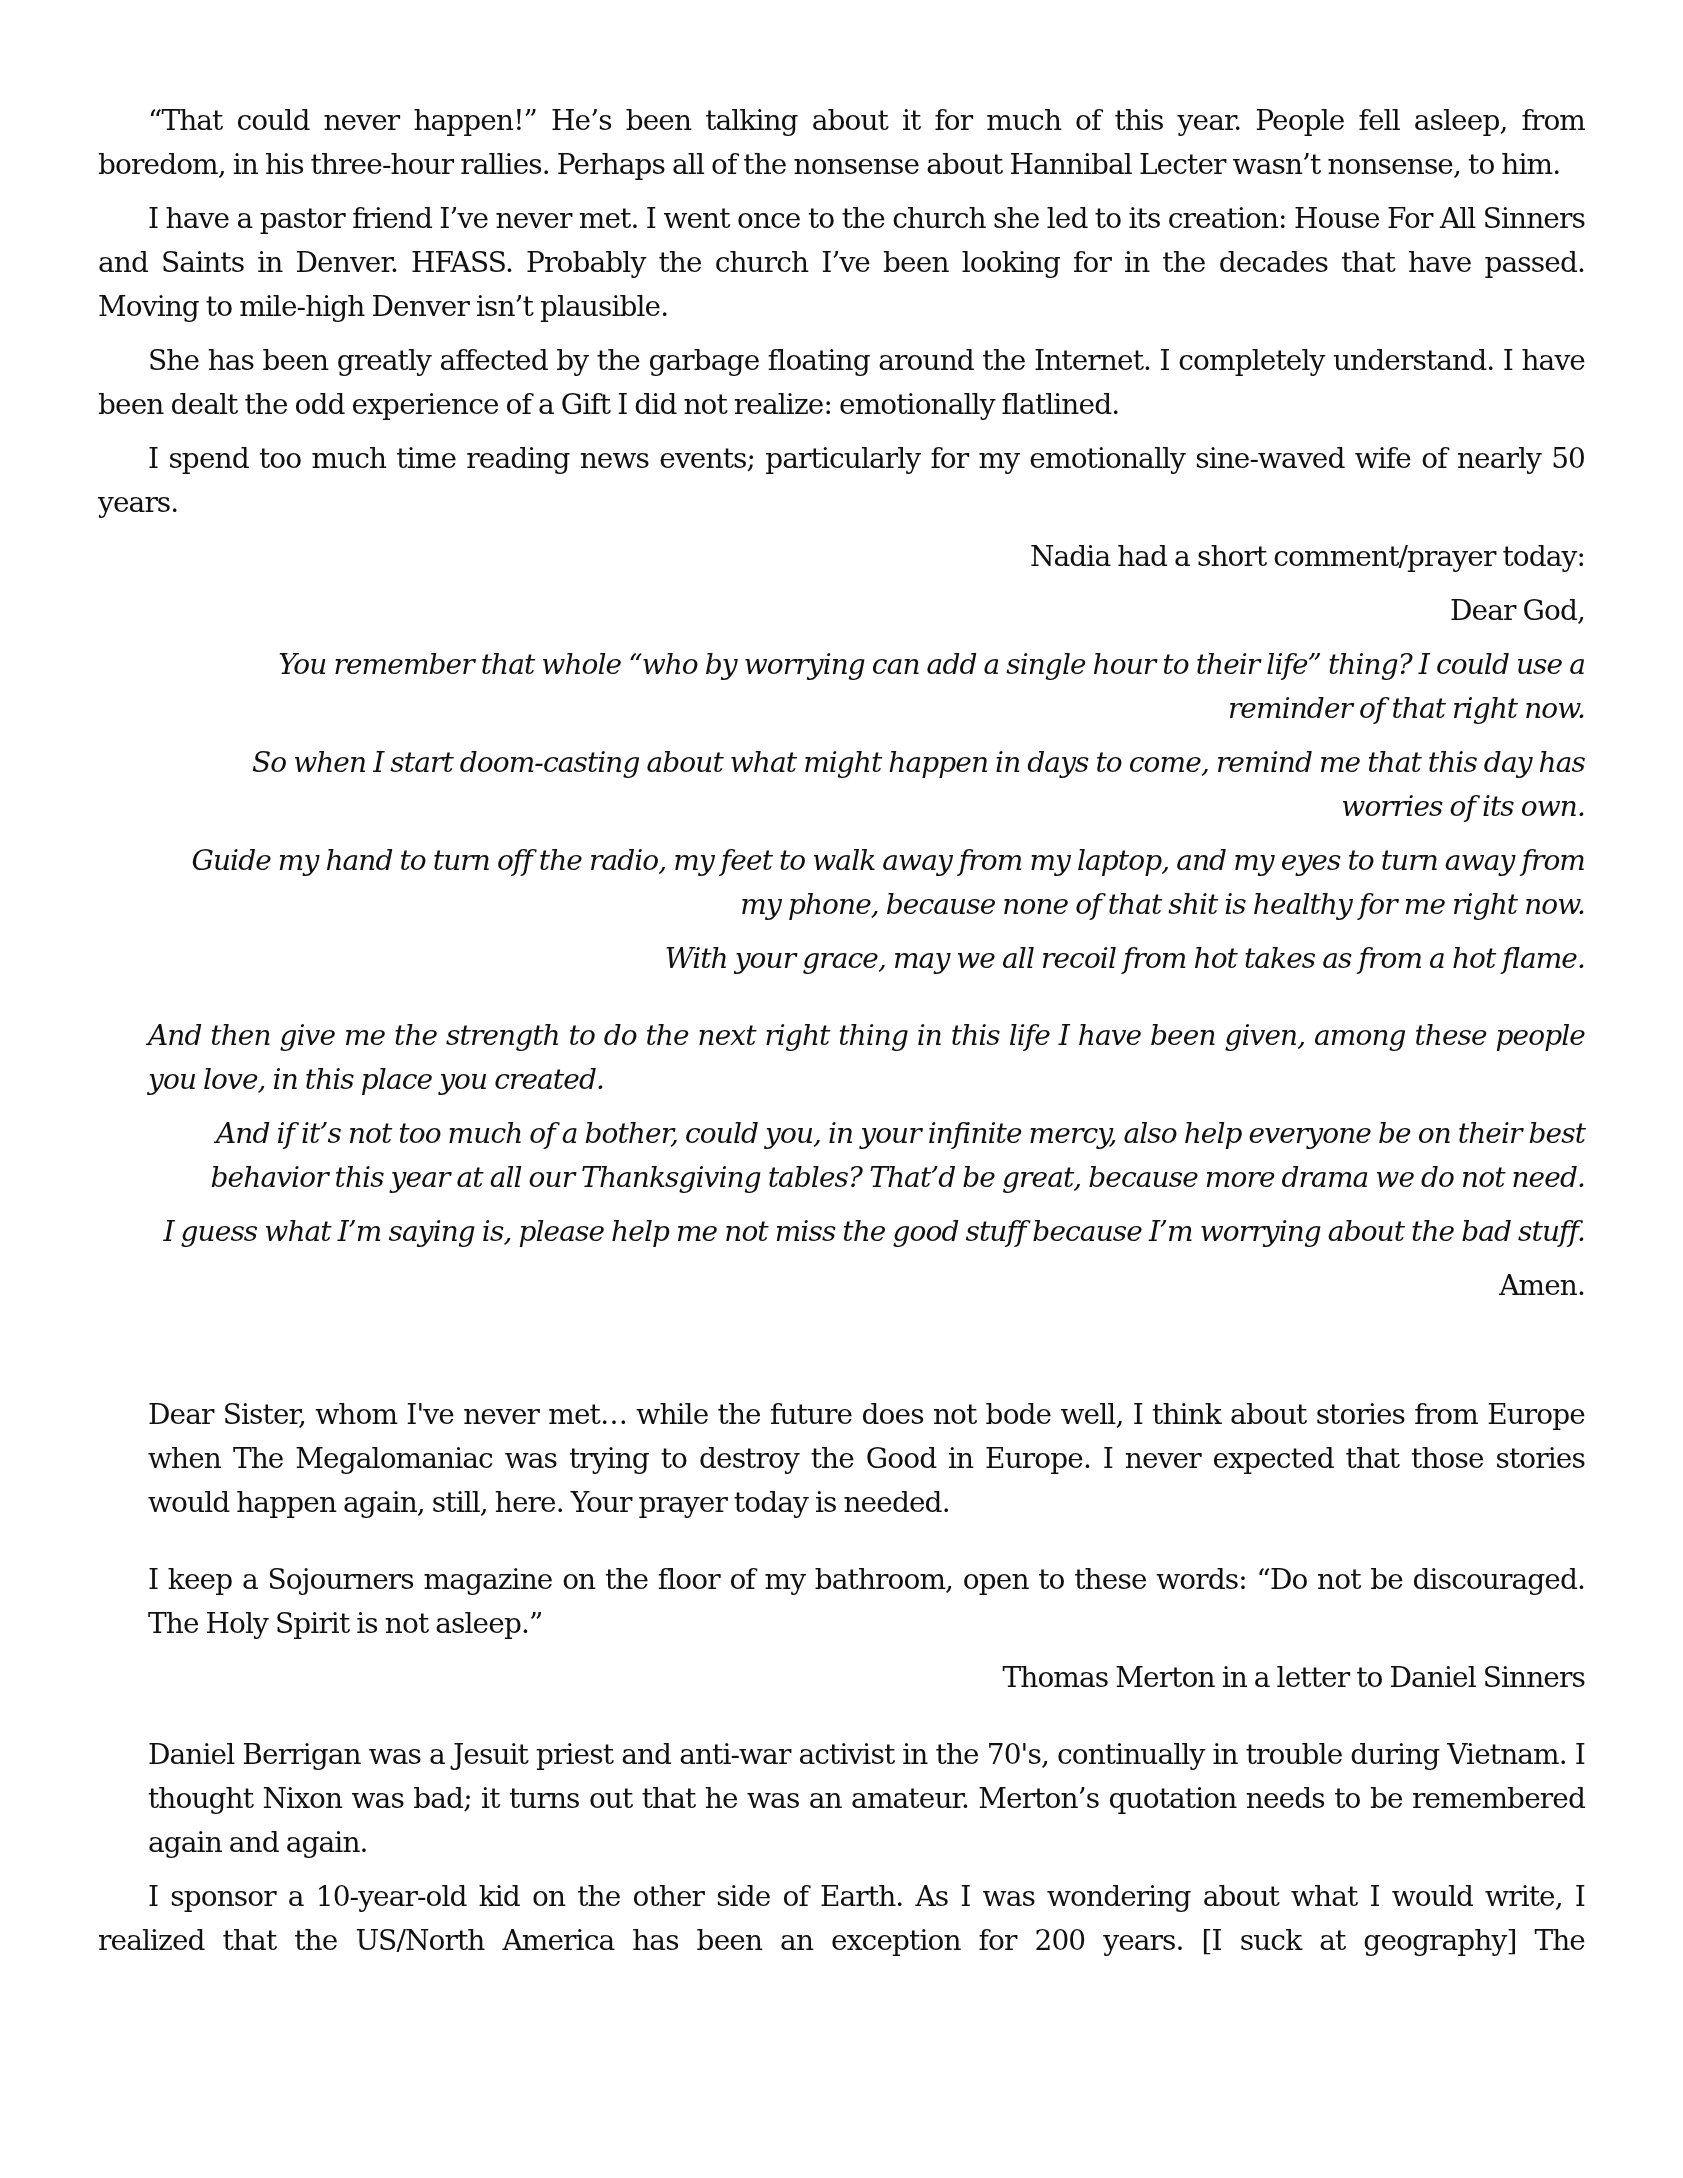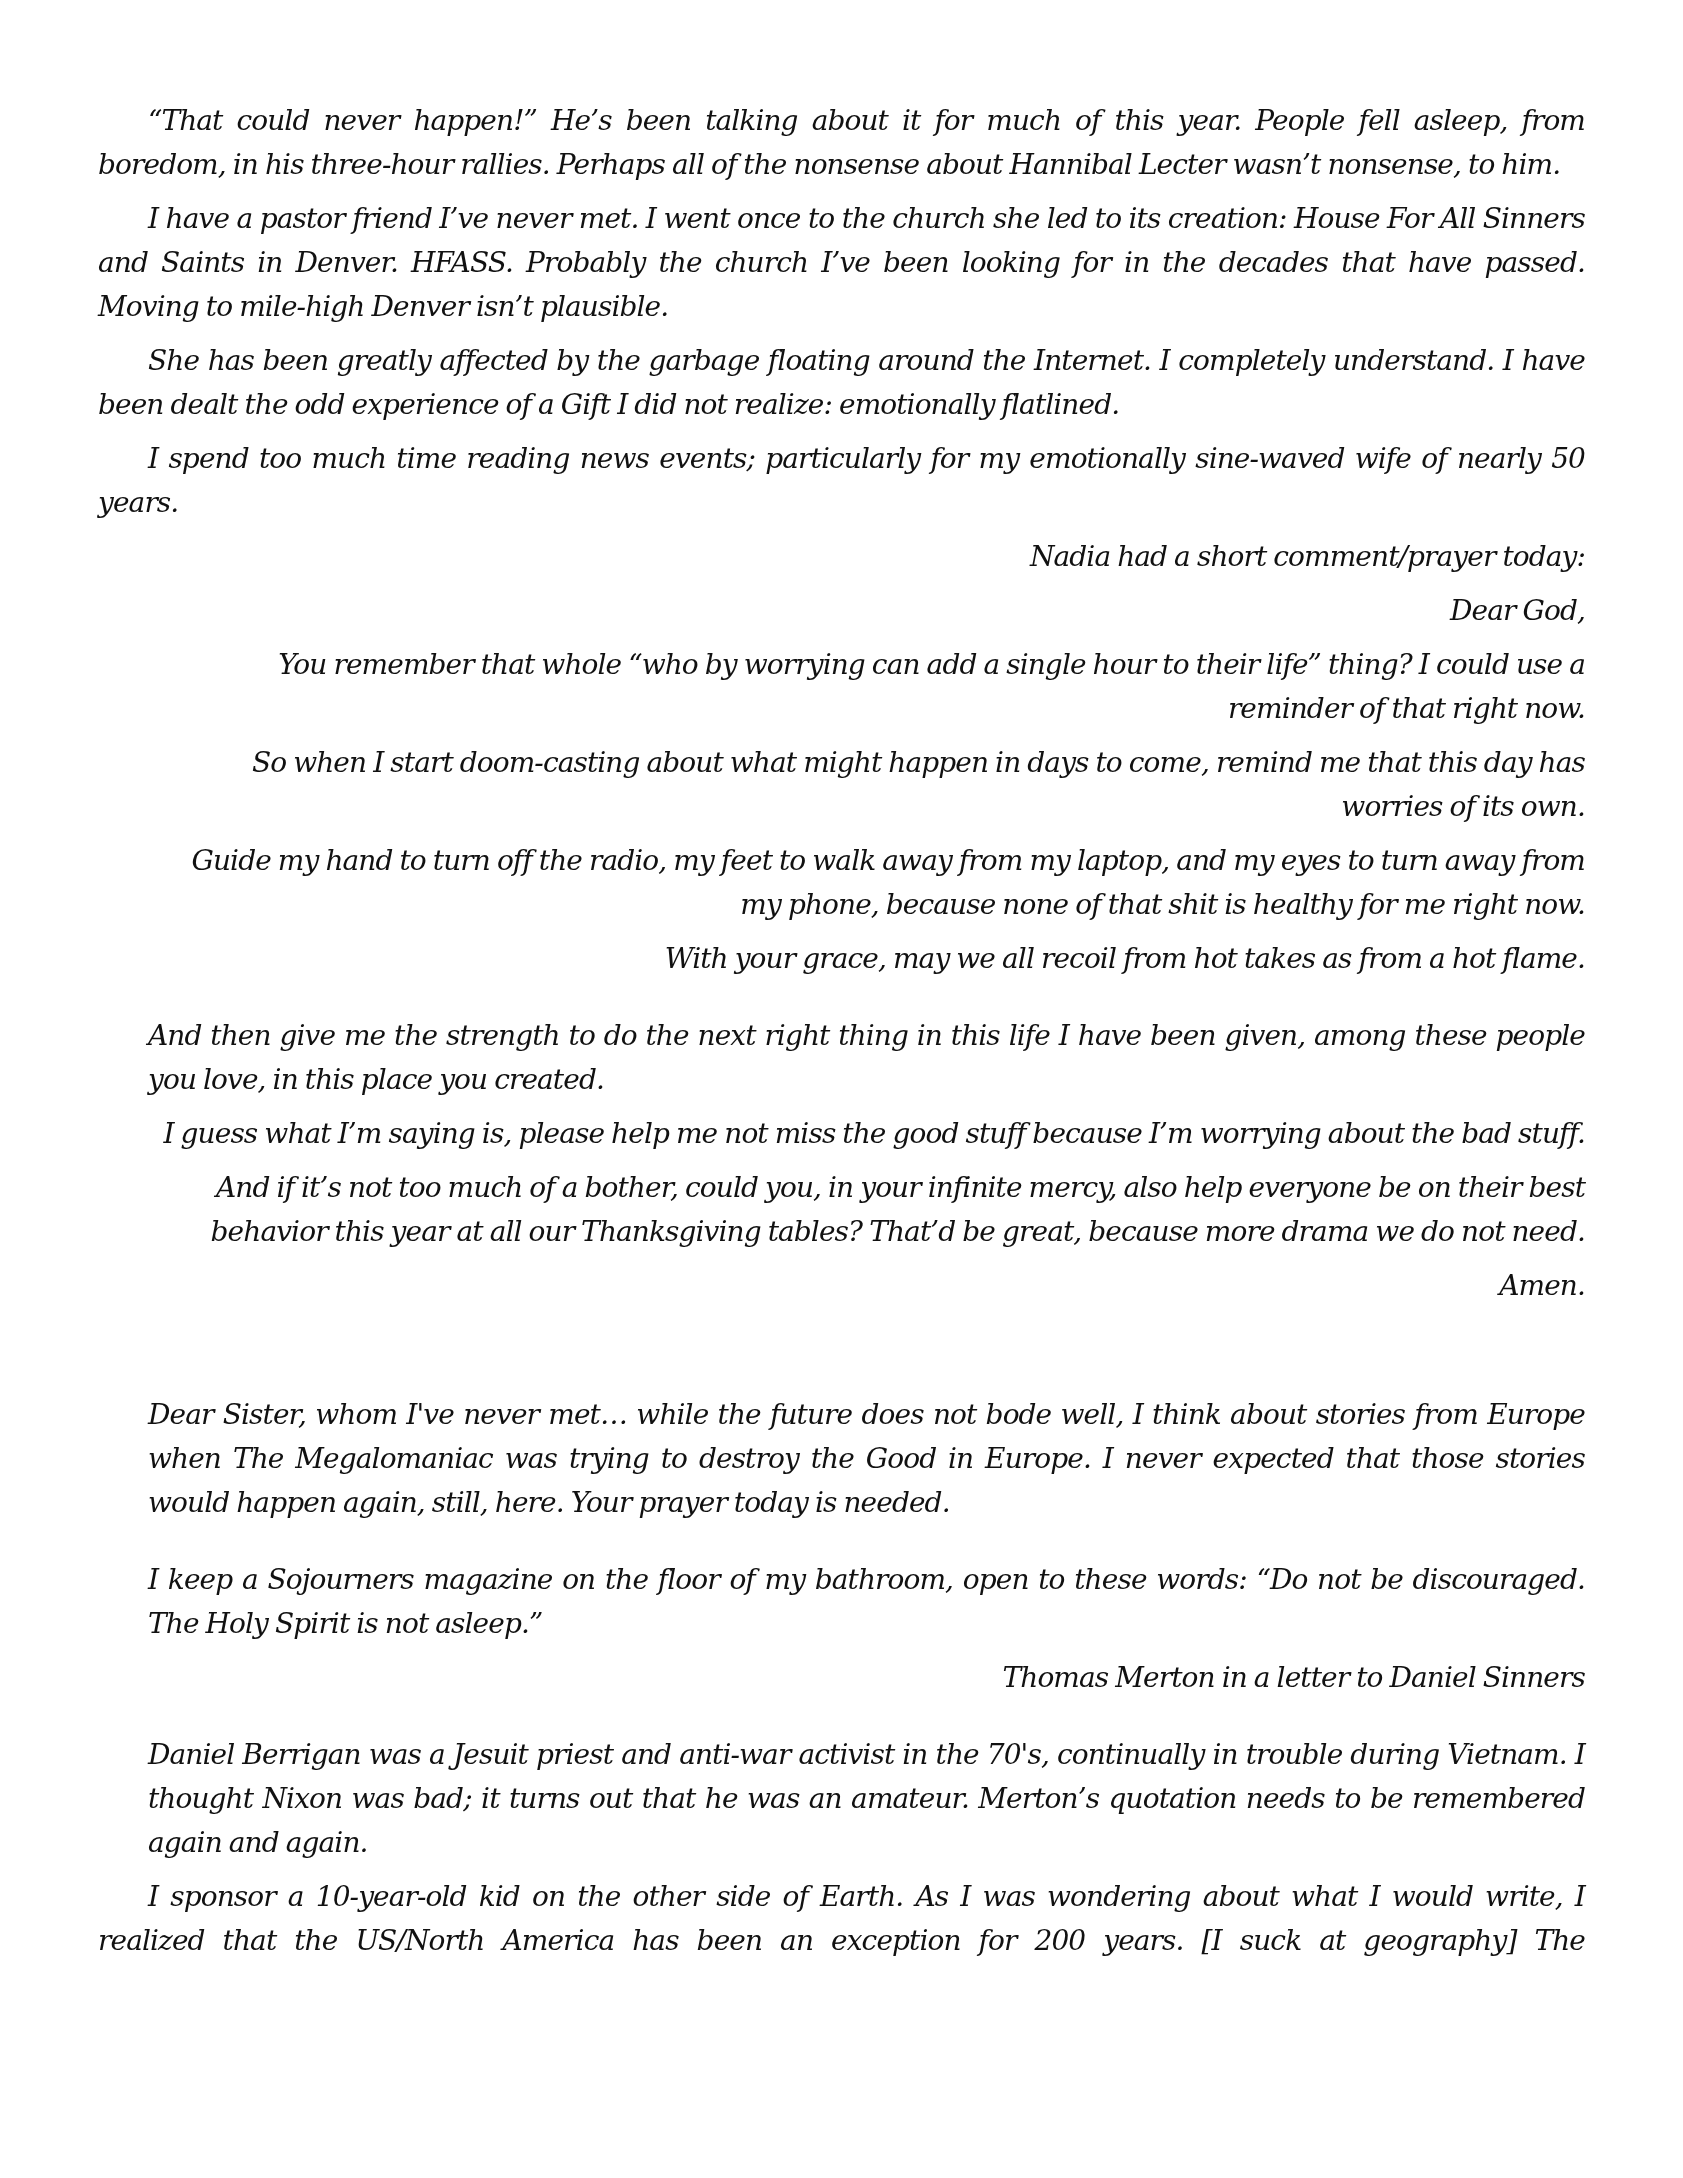--- a/index.html
+++ b/index.html
@@ -21,21 +21,20 @@
       top: 99px;
       width: 1487px;
     }
     .p {
       font-size: 28px;
       line-height: 44px;
       margin: 0 0 10px 0;
       text-align: justify;
       letter-spacing: -0.9px;
       word-spacing: -1px;
-      font-style: italic;
     }
     .p.indent {
       text-indent: 50px;
     }
     .p.block {
       margin-left: 50px;
       text-align: right;
     }
     .p.block.justify {
       text-align: justify;
@@ -60,22 +59,22 @@
 
   <p class="p block">Nadia had a short comment/prayer today:</p>
   <p class="p block">Dear God,</p>
 
   <div>
     <p class="p block italic">You remember that whole “who by worrying can add a single hour to their life” thing? I could use a reminder of that right now.</p>
     <p class="p block italic">So when I start doom-casting about what might happen in days to come, remind me that this day has worries of its own.</p>
     <p class="p block italic">Guide my hand to turn off the radio, my feet to walk away from my laptop, and my eyes to turn away from my phone, because none of that shit is healthy for me right now.</p>
     <p class="p block italic">With your grace, may we all recoil from hot takes as from a hot flame.</p>
     <p class="p block italic justify">And then give me the strength to do the next right thing in this life I have been given, among these people you love, in this place you created.</p>
+    <p class="p block italic">And if it’s not too much of a bother, could you, in your infinite mercy, also help everyone be on their best behavior this year at all our Thanksgiving tables? That’d be great, because more drama we do not need.</p>
     <p class="p block italic">I guess what I’m saying is, please help me not miss the good stuff because I’m worrying about the bad stuff.</p>
-    <p class="p block italic">And if it’s not too much of a bother, could you, in your infinite mercy, also help everyone be on their best behavior this year at all our Thanksgiving tables? That’d be great, because more drama we do not need.</p>
   </div>
 
   <p class="p block">Amen.</p>
 
   <div class="spacer"></div>
 
 
   <div>
     <p class="p block justify">Dear Sister, whom I've never met… while the future does not bode well, I think about stories from Europe when The Megalomaniac was trying to destroy the Good in Europe. I never expected that those stories would happen again, still, here. Your prayer today is needed.</p>
     <p class="p block justify">I keep a Sojourners magazine on the floor of my bathroom, open to these words: “Do not be discouraged. The Holy Spirit is not asleep.”</p>

